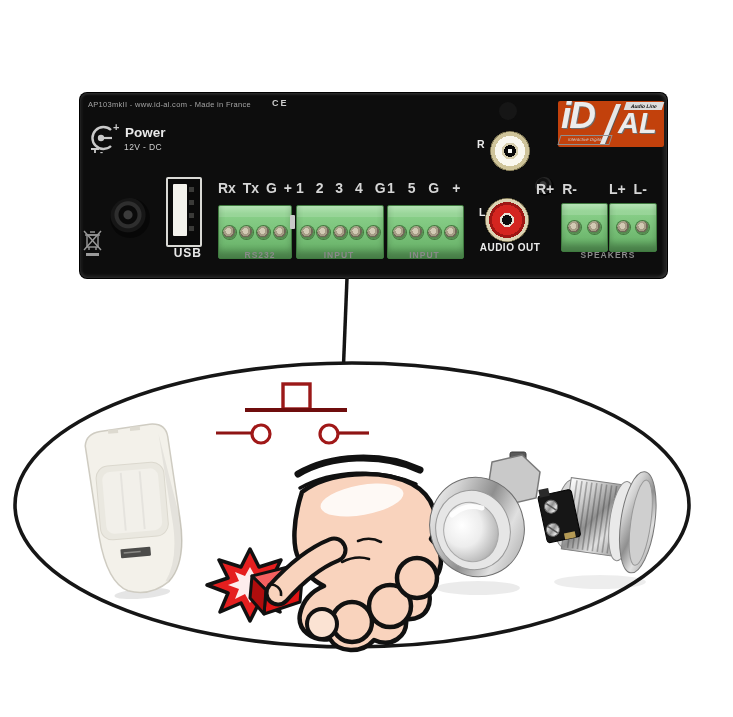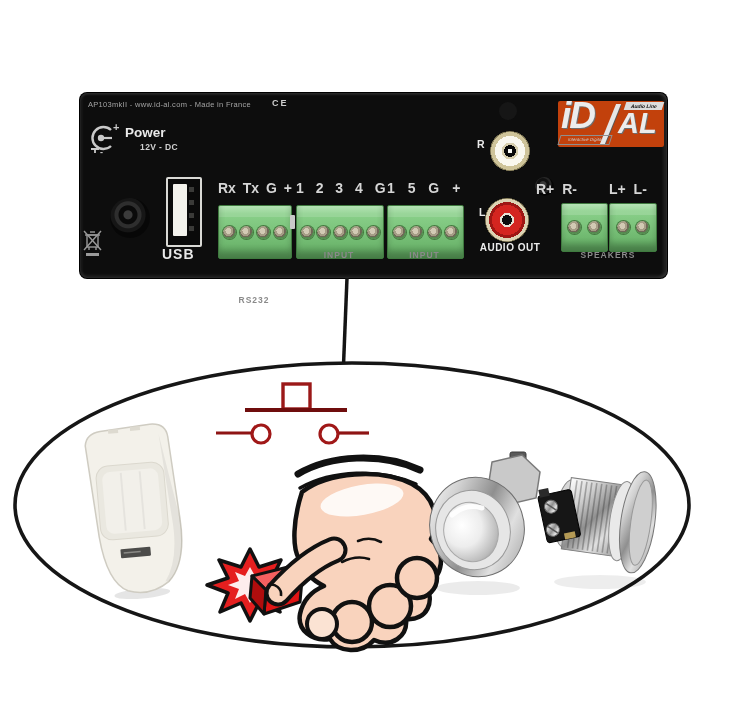--- a/index.html
+++ b/index.html
@@ -8,29 +8,29 @@
   
   .panel{position:absolute;left:80px;top:93px;width:587px;height:185px;background:#0d0d0d;
          border-radius:7px;
          box-shadow: inset 0 2px 2px rgba(255,255,255,.09), inset -4px 0 3px rgba(255,255,255,.08),
                      inset 3px 0 2px rgba(255,255,255,.04), inset 0 -3px 3px rgba(255,255,255,.07),
                      0 0 0 1px #000;}
   .panel *{position:absolute;}
   .model-line{left:8px;top:7px;font-size:7.5px;font-weight:normal;color:#a3a3a3;letter-spacing:.3px;white-space:nowrap;}
   .ce{left:192px;top:5px;font-size:9px;font-weight:bold;color:#cdcdcd;letter-spacing:2px;}
   .power-label{left:45px;top:32px;font-size:13.5px;font-weight:bold;color:#eaeaea;}
-  .power-voltage{left:60px;top:49px;font-size:8.5px;font-weight:bold;color:#cfcfcf;letter-spacing:.4px;}
+  .power-voltage{left:44px;top:49px;font-size:8.5px;font-weight:normal;color:#cfcfcf;letter-spacing:.4px;}
   .power-symbol{left:5px;top:26px;}
 
   .dc-jack{left:30px;top:105px;width:40px;height:40px;border-radius:50%;
            background:radial-gradient(circle at 45% 42%, #3b3b3b 0 4px, #0a0a0a 5px 9px, #2e2e2e 10px 13px, #161616 14px 17px, #070707 18px);}
   .usb-shell{left:86px;top:84px;width:32px;height:66px;border:2px solid #d9d9d5;border-radius:2px;background:#0a0a0a;}
   .usb-tongue{left:5px;top:5px;width:14px;height:52px;background:#f3f2ec;border-radius:1px;}
   .usb-pin{width:5px;height:5px;background:#3a3a38;left:21px;}
-  .usb-label{left:82px;top:153px;width:40px;text-align:left;font-size:14px;font-weight:bold;color:#e8e8e8;letter-spacing:1px;}
+  .usb-label{left:82px;top:153px;width:40px;text-align:right;font-size:12px;font-weight:bold;color:#e8e8e8;letter-spacing:1px;}
   .weee{left:2px;top:134px;}
 
   .pin-row{top:87px;font-size:14px;font-weight:bold;color:#d6d6d6;white-space:nowrap;}
   .pins-rs232{left:138px;width:72px;word-spacing:3px;}
   .pins-input{left:216px;width:86px;word-spacing:8px;}
   .pins-output{left:307px;width:75px;word-spacing:9px;}
   .pins-spk-r{left:456px;width:45px;word-spacing:4px;top:88px;}
   .pins-spk-l{left:529px;width:46px;word-spacing:4px;top:88px;}
 
   .tblock{top:112px;height:52px;background:linear-gradient(180deg,#aadfaa 0%,#8ad08a 14%,#7cc47c 46%,#6fb86f 72%,#589c58 100%);
@@ -42,21 +42,21 @@
   .block-rs232{left:138px;width:72px;}
   .block-input{left:216px;width:86px;}
   .block-output{left:307px;width:75px;}
   .spk-block{top:110px;height:47px;}
   .spk-block-r{left:481px;width:45px;}
   .spk-block-l{left:529px;width:46px;}
   .gap-chip{left:210px;top:122px;width:5px;height:14px;background:#c9c9c9;border-radius:1px;}
 
   .blabel{top:157px;height:9px;line-height:11px;overflow:hidden;font-size:8.5px;font-weight:bold;color:#8a8a8a;
           text-align:center;letter-spacing:1px;}
-  .blabel-rs232{left:138px;width:72px;margin-top:45px;}
+  .blabel-rs232{left:144px;width:72px;}
   .blabel-input{left:216px;width:86px;}
   .blabel-output{left:307px;width:75px;}
   .blabel-spk{left:490px;width:76px;}
 
   .rca{border-radius:50%;}
   .rca-r{left:410px;top:38px;width:40px;height:40px;
      background:radial-gradient(circle at 50% 50%, #f8f8f2 0 2.5px, #090909 2.5px 6px, #d8cfae 6px 8.5px, #faf8ef 8.5px 15px, #cfc49a 15px 19px, #8e855f 19px 20px, transparent 20px);}
   .rca-l{left:405px;top:105px;width:44px;height:44px;
      background:radial-gradient(circle at 50% 50%, #0c0c0c 0 5px, #e8e2d4 5px 7px, #d42520 7px 15px, #9e1714 15px 18px, #ddd3b4 18px 21px, #8e855f 21px 22px, transparent 22px);}
   .chan-label{font-size:10.5px;font-weight:bold;color:#e9e9e9;}

